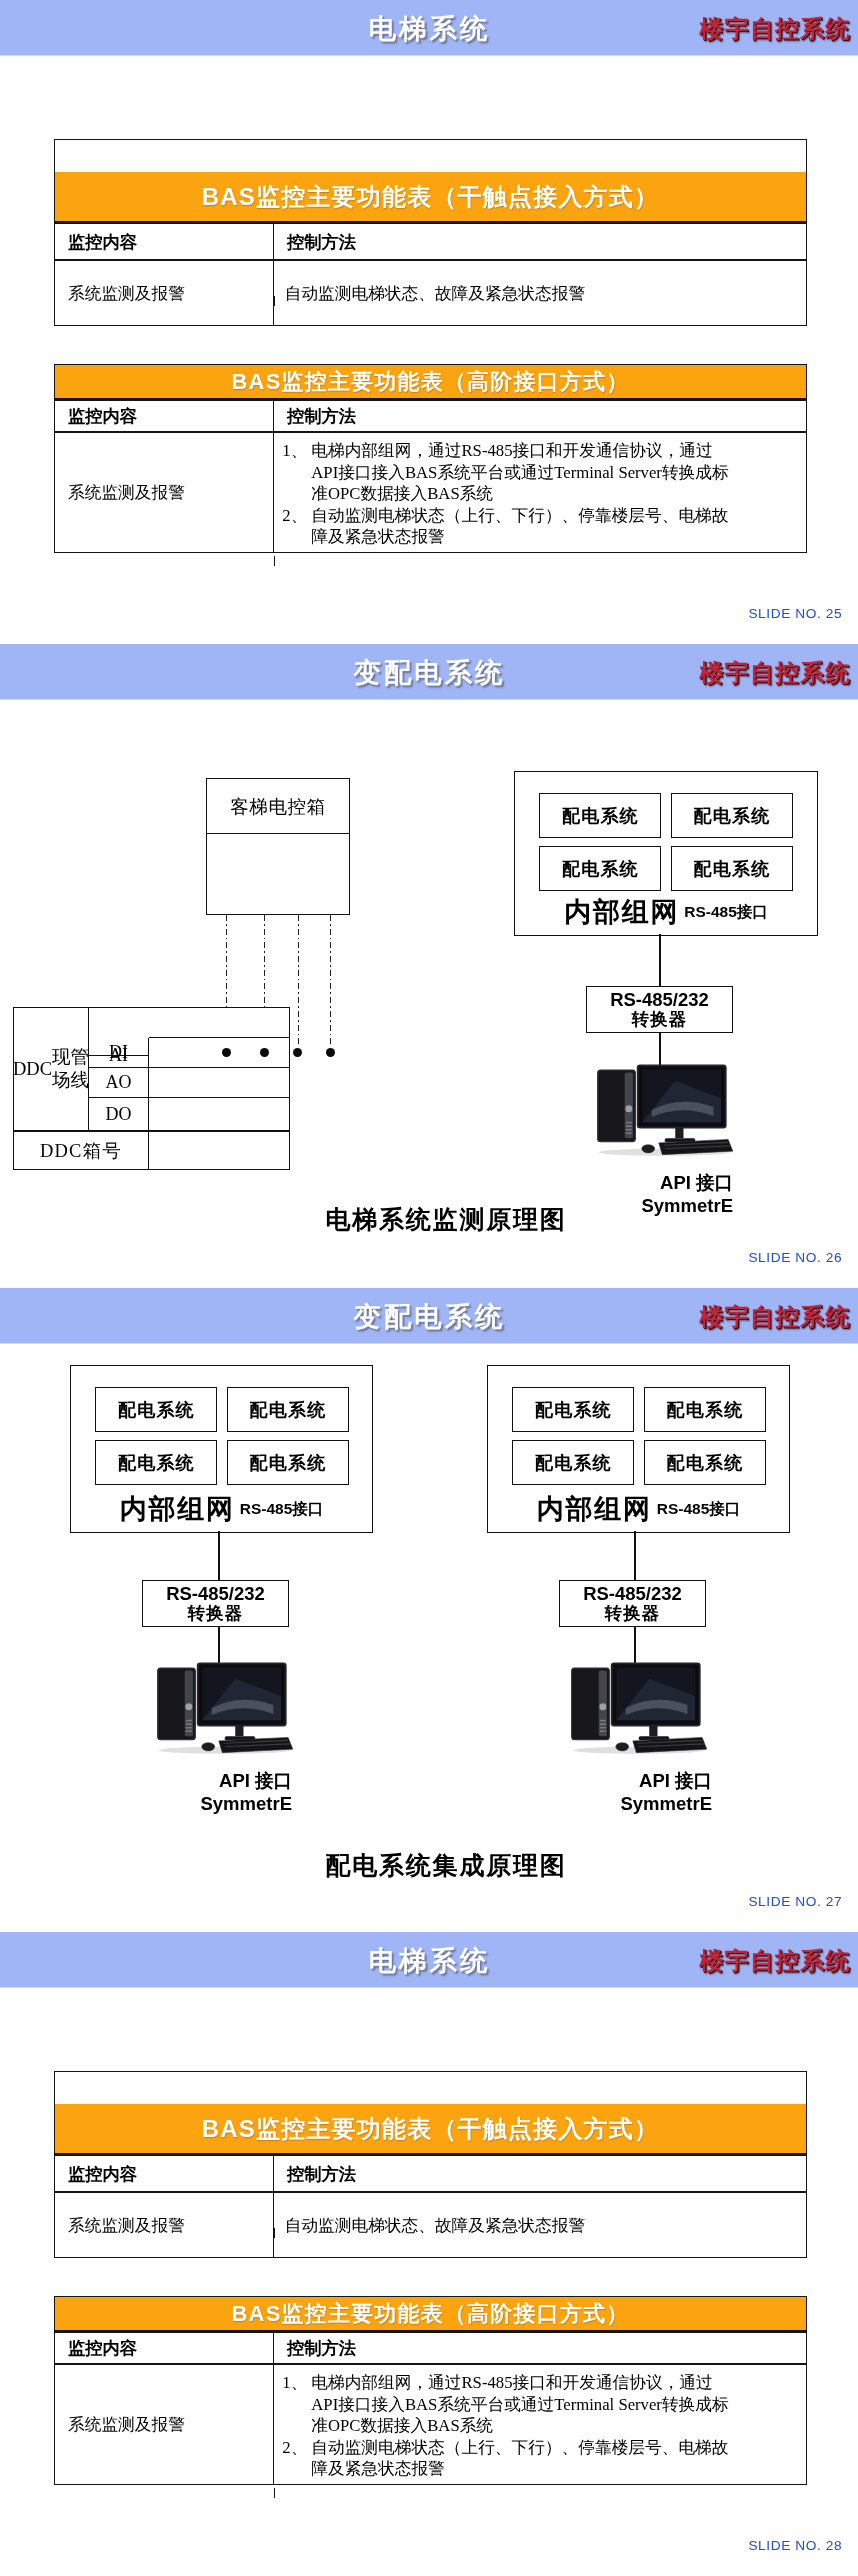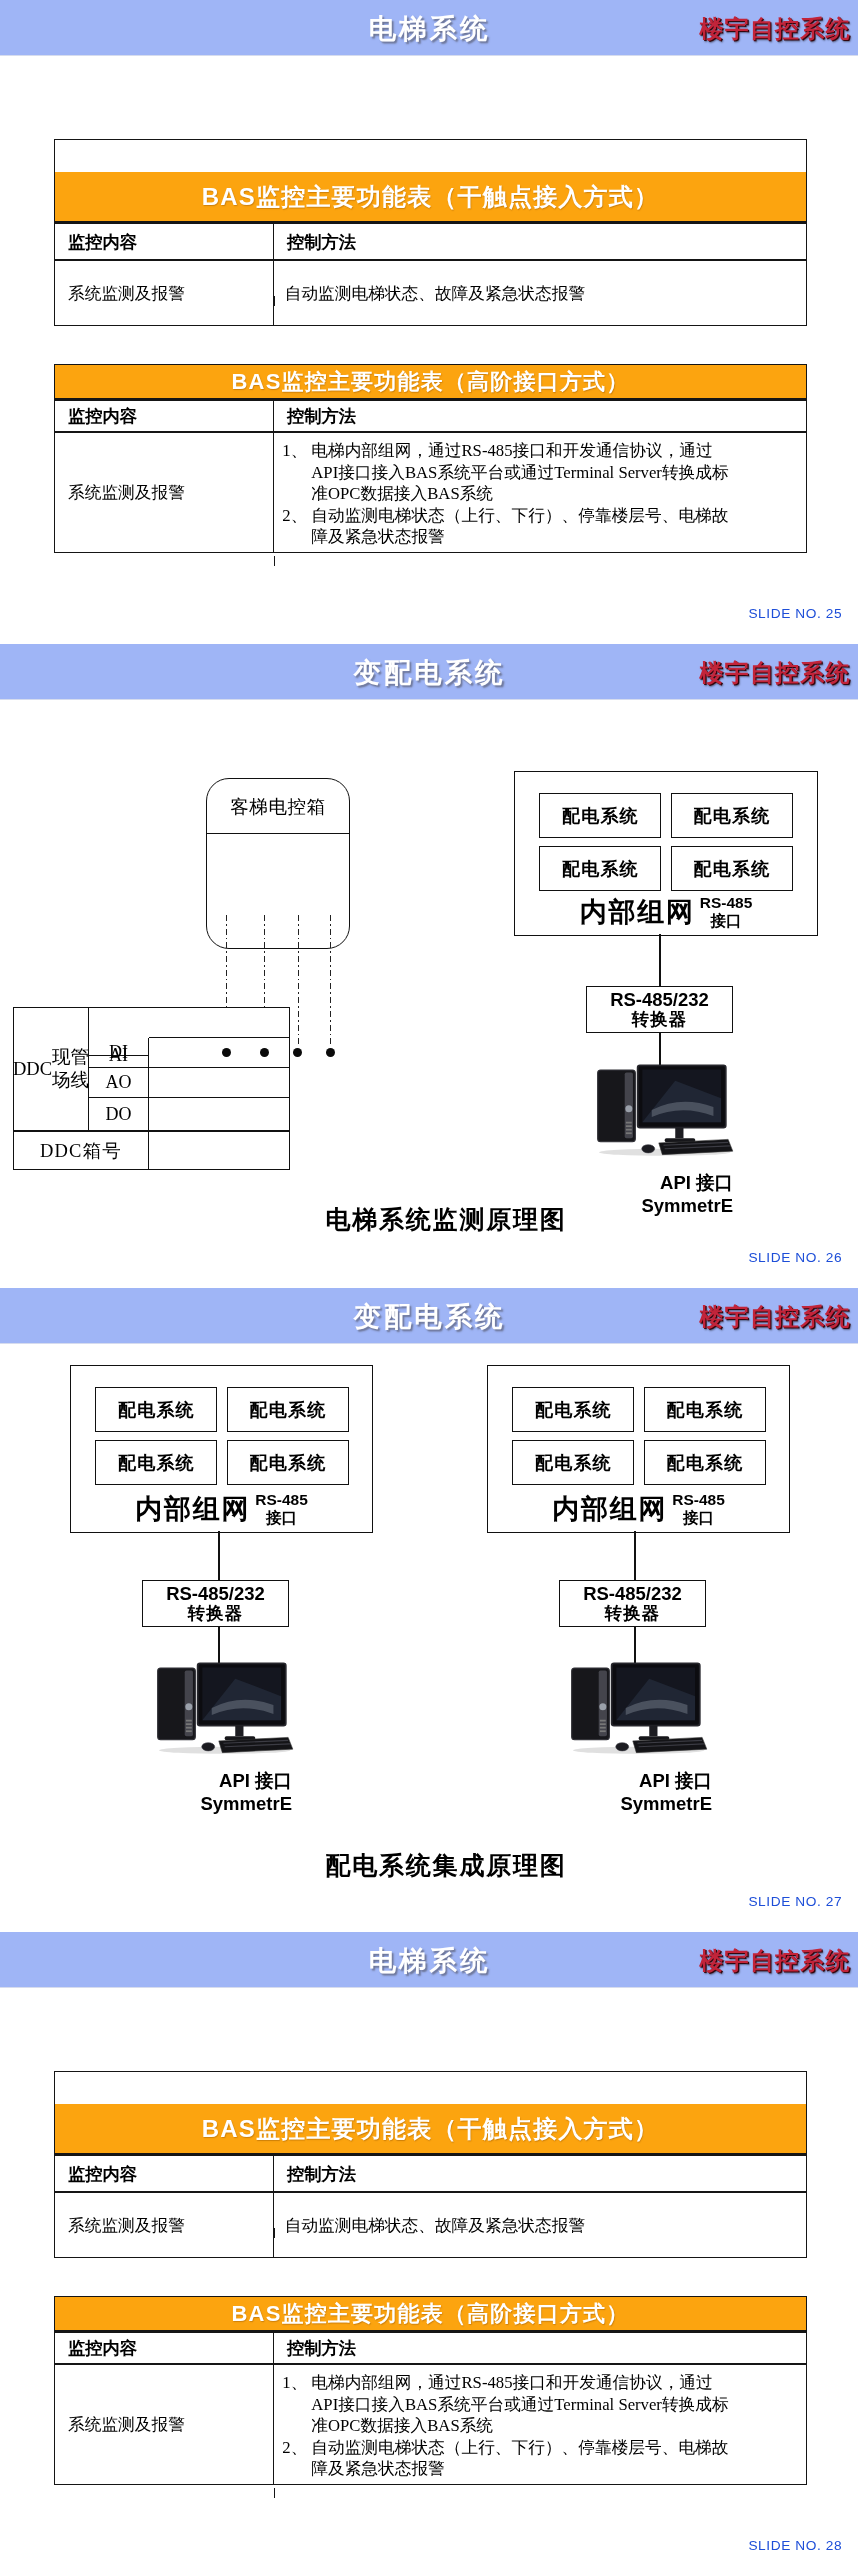--- a/index.html
+++ b/index.html
@@ -46,21 +46,21 @@
   .slideno{position:absolute;right:16.7px;top:606px;font-size:13.7px;color:#1d4ed8;letter-spacing:0.6px;}
 
   
   .dbox{position:absolute;border:1.2px solid #111;box-sizing:border-box;background:#fff;}
   .vline{position:absolute;width:1.8px;background:#111;}
   .dashline{position:absolute;width:1.2px;
     background-image:repeating-linear-gradient(to bottom,#222 0 6px,transparent 6px 9px,#222 9px 10.7px,transparent 10.7px 13.7px);}
   .dot{position:absolute;width:9px;height:9px;border-radius:50%;background:#0a0a0a;}
 
   
-  .elev{left:206px;top:134px;width:144px;height:171px;border-radius:23px;}
+  .elev{left:206px;top:134px;width:144px;height:137px;}
   .elev-title{height:54px;border-bottom:1.2px solid #111;display:flex;align-items:center;justify-content:center;
     font-family:"Liberation Serif",serif;font-size:18.5px;letter-spacing:0.6px;}
   .elev-cols{display:flex;height:81px;}
   .elev-col{flex:1;border-right:1.2px solid #111;display:flex;align-items:center;justify-content:center;}
   .elev-col:last-child{border-right:none;}
   .elev-col span{display:block;width:19px;font-family:"Liberation Serif",serif;font-size:17.3px;
     line-height:20px;word-break:break-all;text-align:center;}
 
   
   .ddc{position:absolute;left:13px;top:363px;width:277px;height:163px;border:1.8px solid #111;box-sizing:border-box;
@@ -77,21 +77,21 @@
     display:flex;align-items:center;justify-content:center;font-size:18.5px;letter-spacing:1.2px;}
 
   
   .netgroup{position:absolute;border:1.2px solid #111;box-sizing:border-box;background:#fff;}
   .nbox{position:absolute;width:122px;height:45px;border:1.2px solid #111;box-sizing:border-box;
     display:flex;align-items:center;justify-content:center;font-weight:bold;font-size:18px;letter-spacing:1.2px;}
   .nb1{left:24.4px;top:21px;} .nb2{left:156px;top:21px;} .nb3{left:24.4px;top:74px;} .nb4{left:156px;top:74px;}
   .nglabel{position:absolute;left:0;bottom:0;height:47px;width:100%;
     display:flex;align-items:center;justify-content:center;}
   .ng-big{font-size:27px;font-weight:bold;letter-spacing:1.8px;}
-  .ng-port{margin-left:4.8px;display:flex;flex-direction:column;align-items:center;font-weight:bold;
+  .ng-port{margin-left:4.8px;display:flex;flex-direction:row;align-items:center;font-weight:bold;
     font-size:15.5px;line-height:17.3px;}
 
   
   .conv{position:absolute;width:147px;height:47px;border:1.8px solid #111;box-sizing:border-box;background:#fff;
     display:flex;flex-direction:column;align-items:center;justify-content:center;font-weight:bold;}
   .conv .l1{font-size:18.5px;line-height:20px;}
   .conv .l2{font-size:17.3px;line-height:19.7px;letter-spacing:1.2px;}
 
   .computer{position:absolute;width:153px;height:94px;}
   .pclabel{position:absolute;width:134px;text-align:right;font-weight:bold;font-size:18.5px;line-height:22.7px;}

